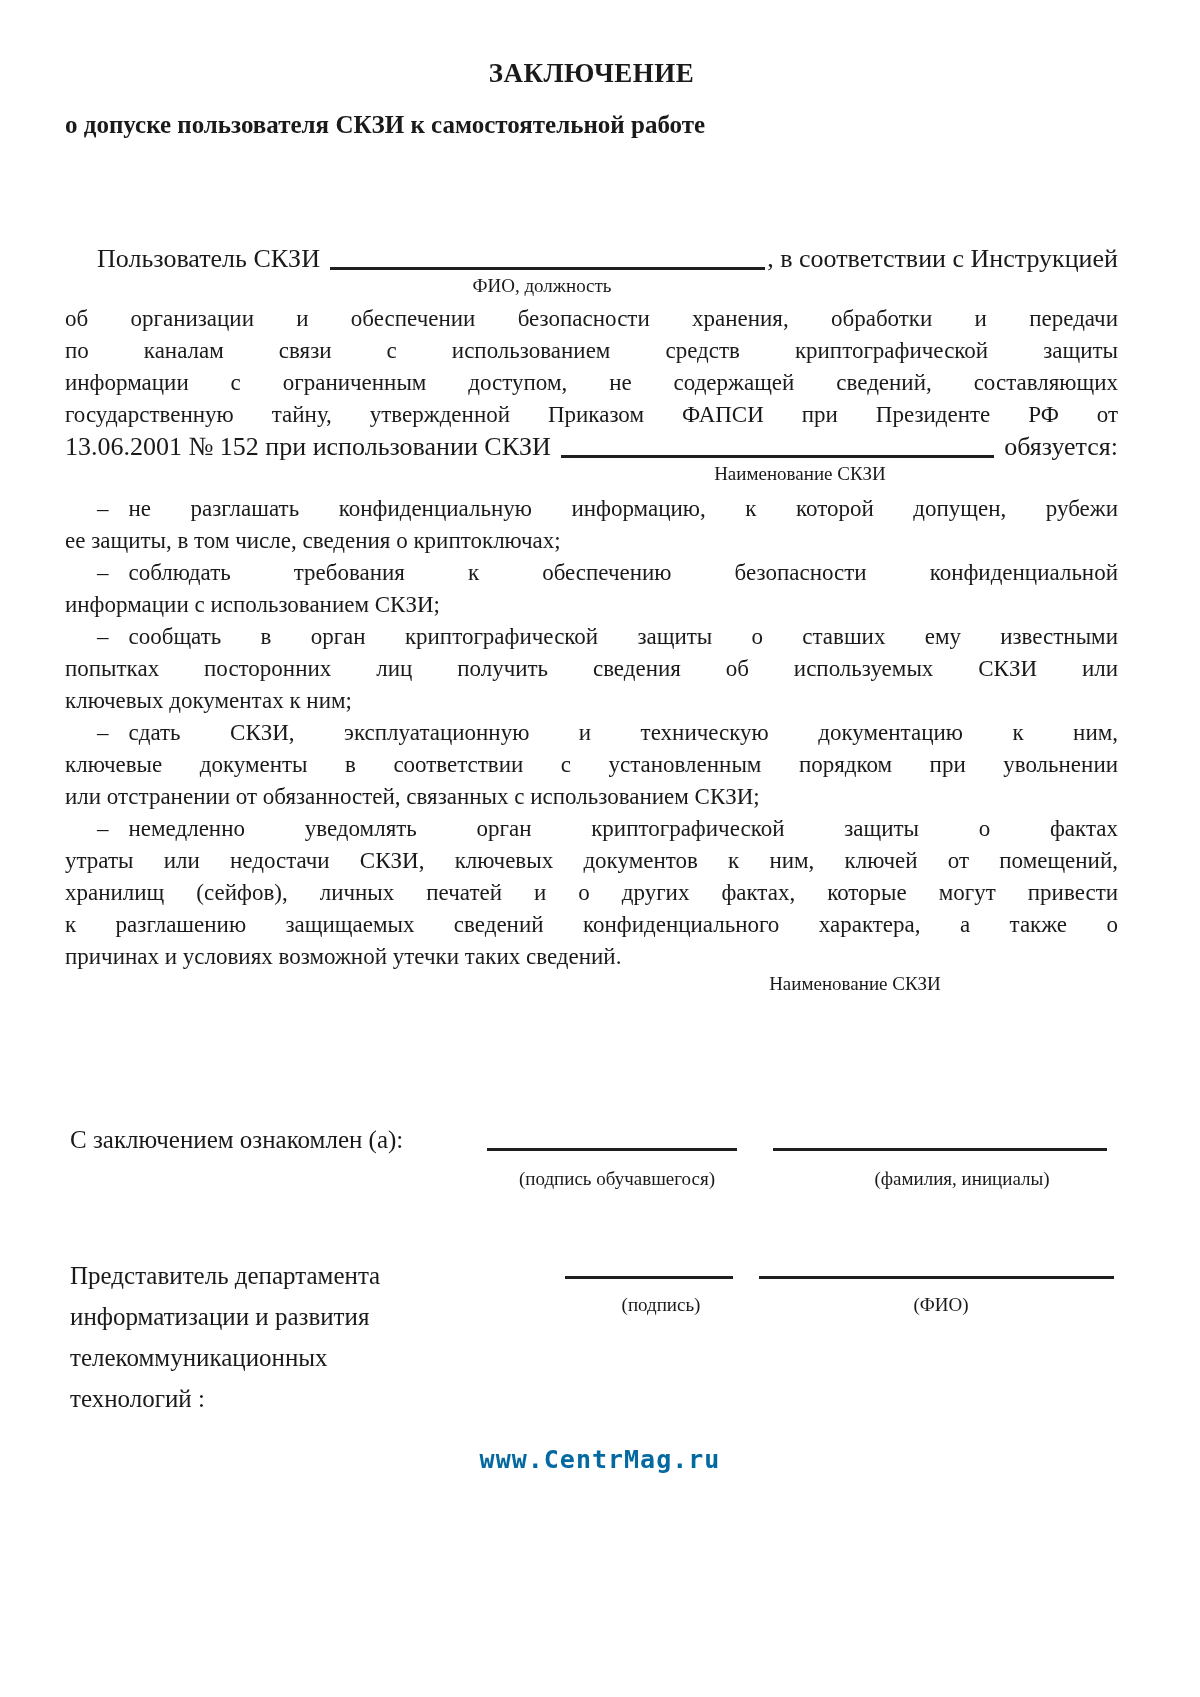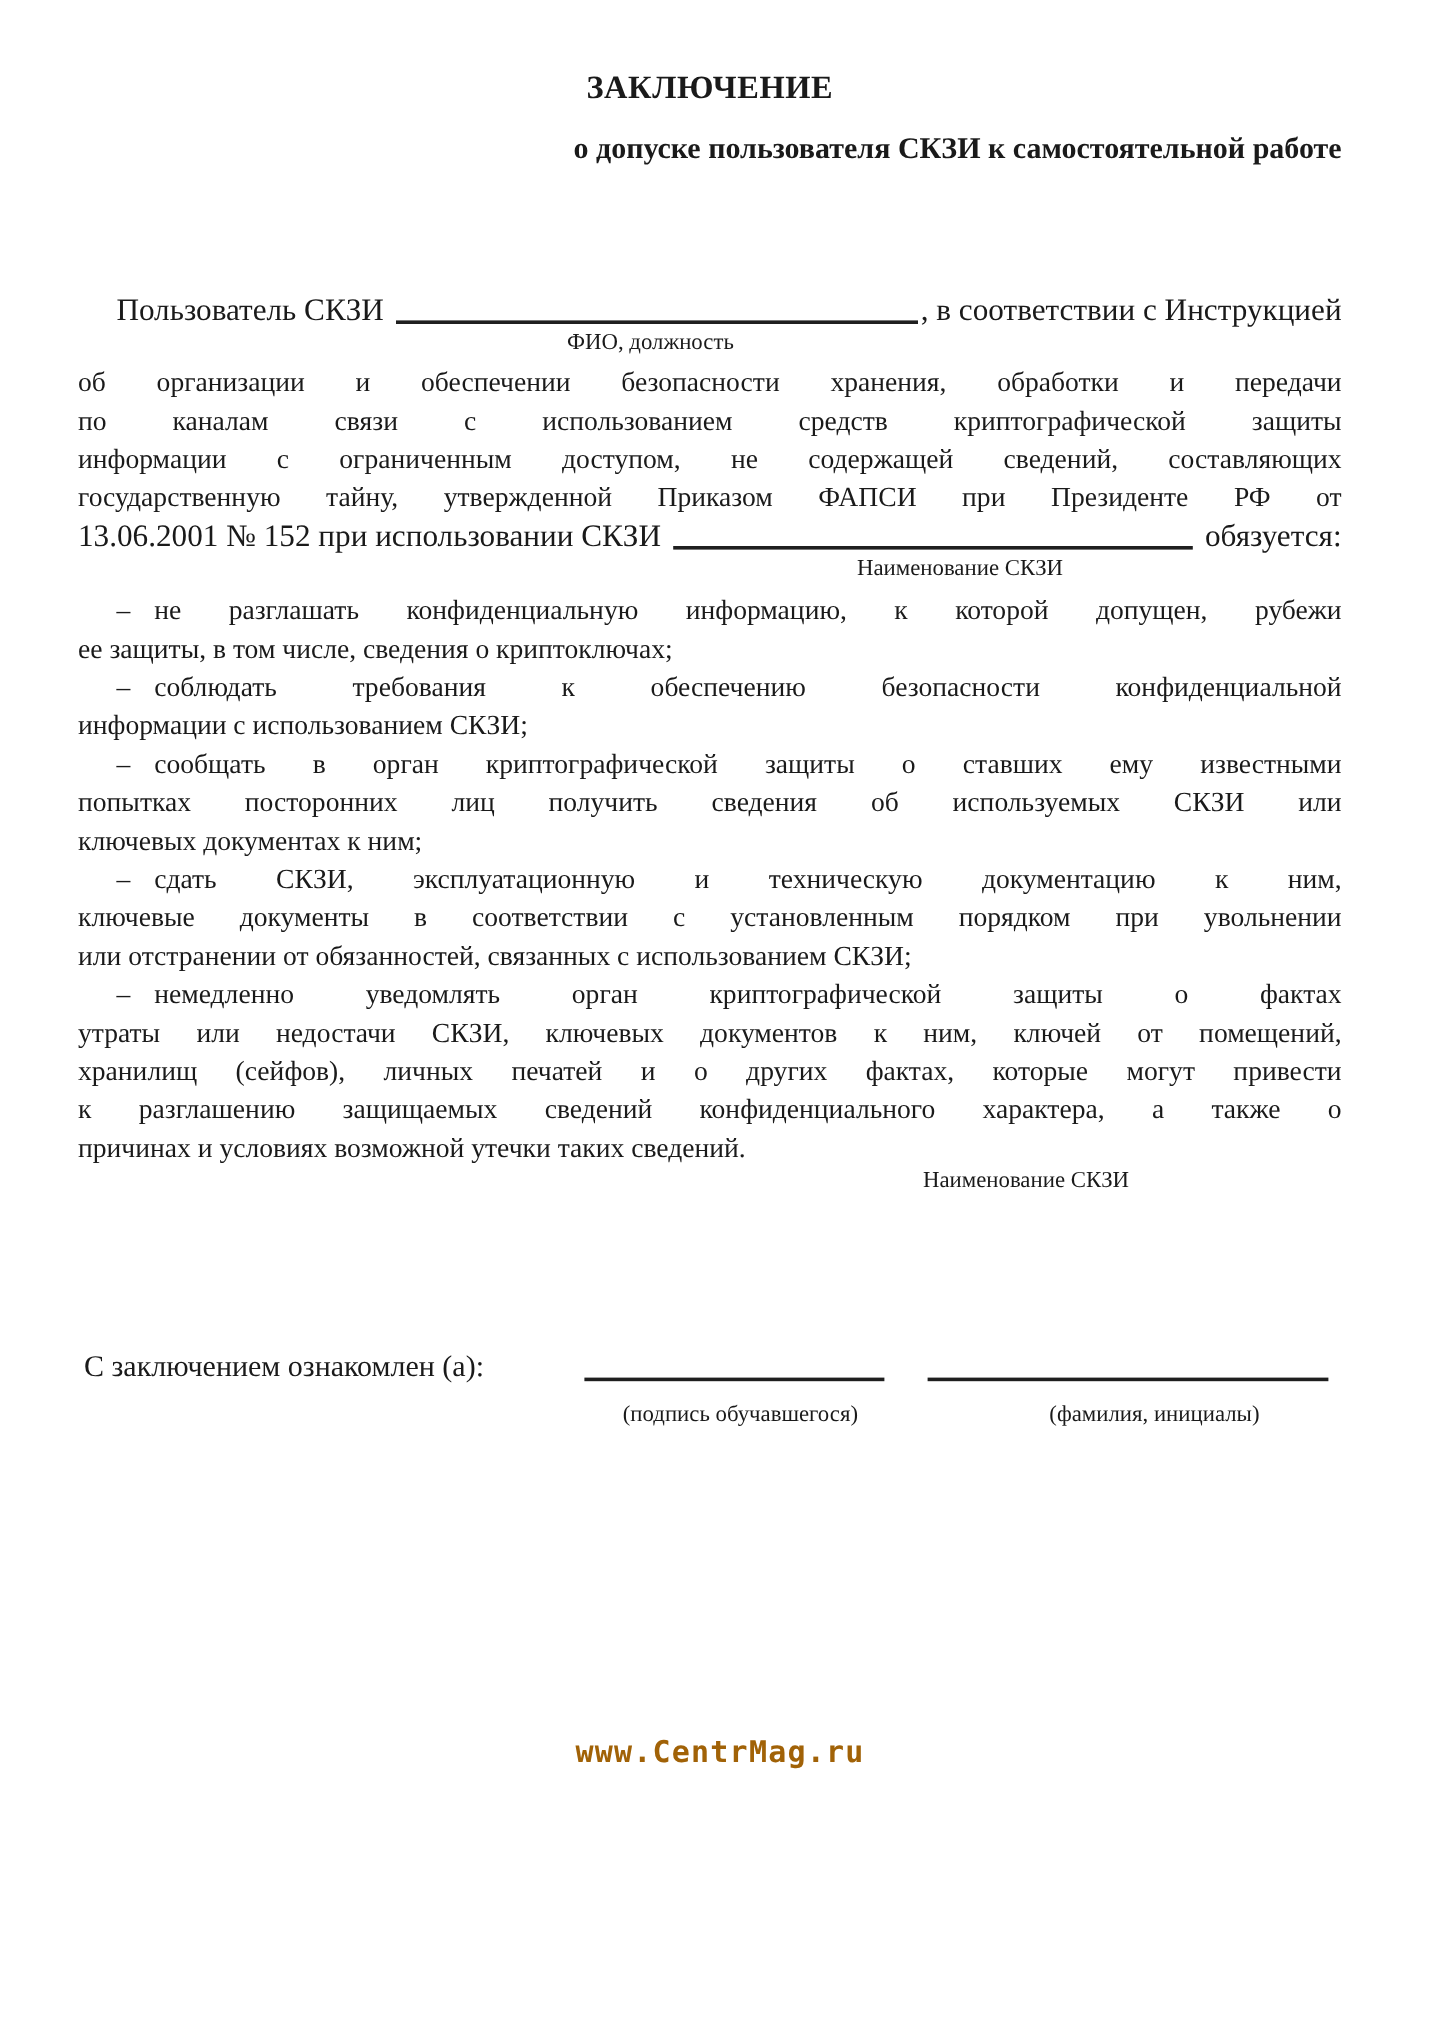--- a/index.html
+++ b/index.html
@@ -12,21 +12,21 @@
     font-family:"Liberation Serif","DejaVu Serif",serif;
     color:#1a1a1a;
   }
   .content { padding:0 82px 0 65px; }
 
   .doc-title {
     text-align:center; font-weight:bold; font-size:27px;
     padding-top:58px; letter-spacing:.5px;
   }
   .doc-subtitle {
-    text-align:right; font-weight:bold; font-size:25px; margin-top:22px;
+    text-align:left; font-weight:bold; font-size:25px; margin-top:22px;
   }
 
   .line { font-size:23px; line-height:32px; }
   .just { text-align:justify; text-align-last:justify; text-justify:inter-word; }
   .row  { display:flex; font-size:26px; line-height:32px; align-items:stretch; }
   .row > .txt { white-space:nowrap; }
   .ind  { padding-left:32px; }
   .mt-intro { margin-top:104px; }
 
   .fill {
@@ -131,17 +131,29 @@
     </div>
 
     <div class="ack">
       <span class="ack-label">С заключением ознакомлен (а):</span>
       <span class="blank" style="left:422px;width:250px"></span>
       <span class="blank" style="left:708px;width:334px"></span>
       <span class="cap" style="left:552px">(подпись обучавшегося)</span>
       <span class="cap" style="left:897px">(фамилия, инициалы)</span>
     </div>
 
+    <div class="rep">
+      <div class="rep-label">
+        <div>Представитель департамента</div>
+        <div>информатизации и развития</div>
+        <div>телекоммуникационных</div>
+        <div>технологий :</div>
+      </div>
+      <span class="blank" style="left:500px;width:168px"></span>
+      <span class="blank" style="left:694px;width:355px"></span>
+      <span class="cap" style="left:596px">(подпись)</span>
+      <span class="cap" style="left:876px">(ФИО)</span>
+    </div>
 
   </div>
 
-  <div class="watermark" style="color: #a16207;">www.CentrMag.ru</div>
+  <div class="watermark" style="color: #0369a1;">www.CentrMag.ru</div>
 </div>
 
 </body></html>

